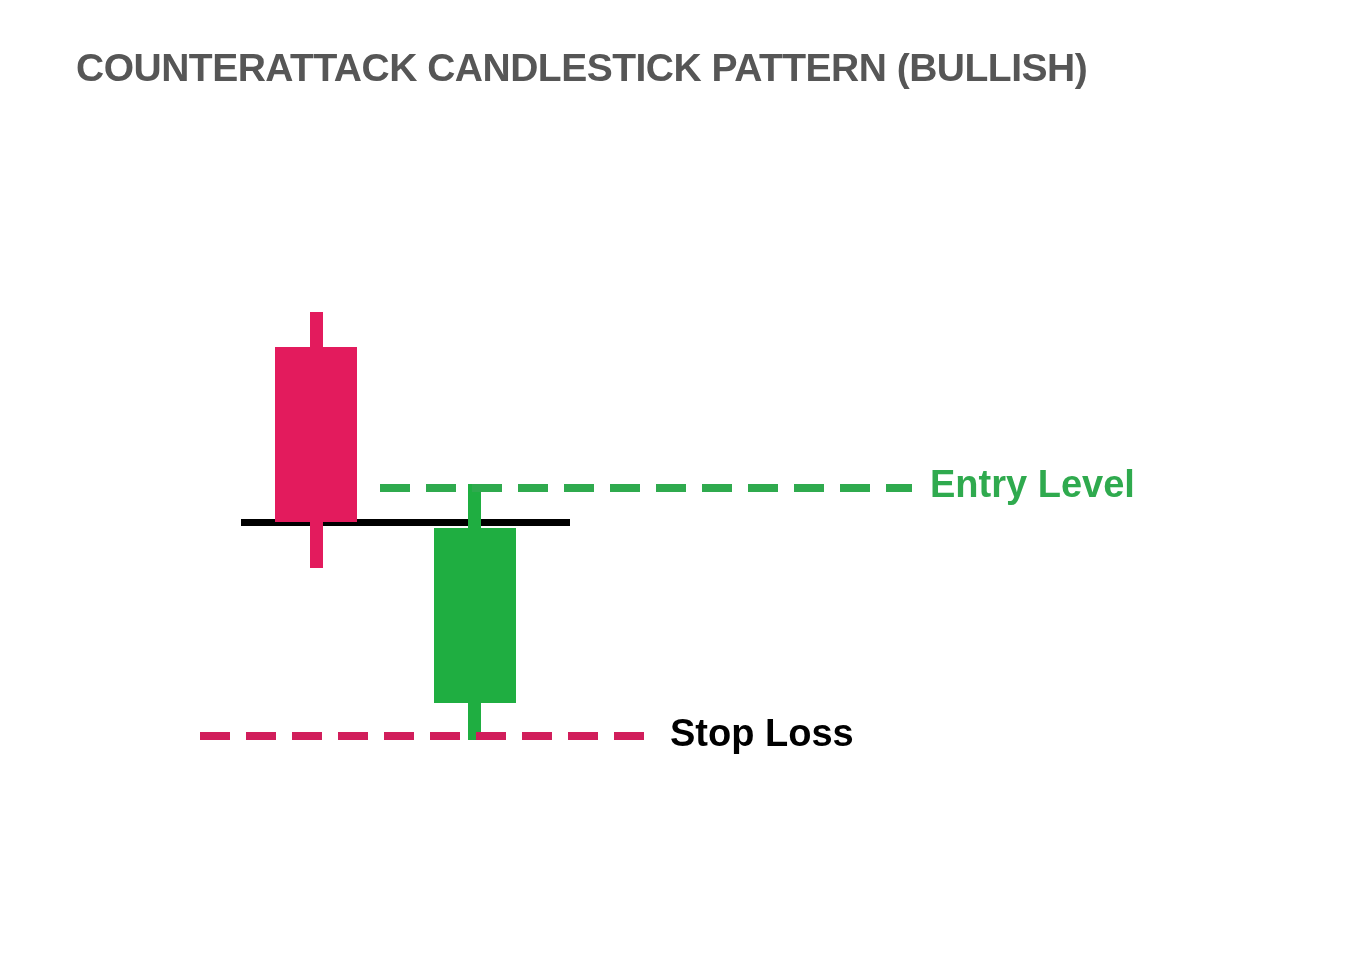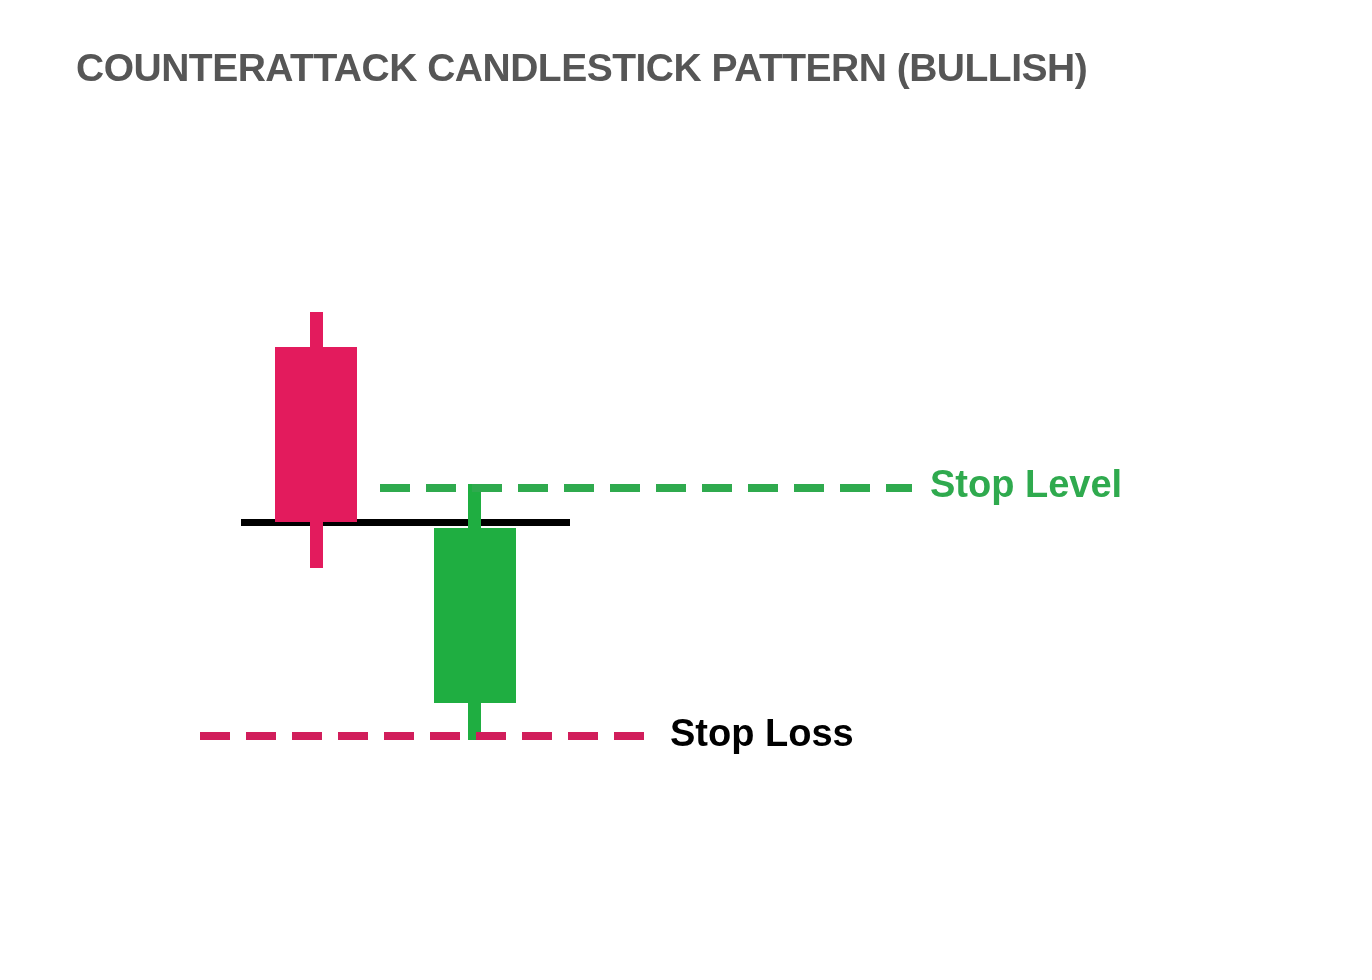--- a/index.html
+++ b/index.html
@@ -156,19 +156,19 @@
       <div class="candle-wick"></div>
       <div class="candle-body"></div>
     </div>
 
     <div class="candle" id="candle-bullish">
       <div class="candle-wick"></div>
       <div class="candle-body"></div>
     </div>
 
     <div class="level-line" id="entry-level-line"></div>
-    <div class="level-label" id="entry-level-label">Stop Level</div>
+    <div class="level-label" id="entry-level-label">Entry Level</div>
 
     <div class="level-line" id="stop-loss-line"></div>
     <div class="level-label" id="stop-loss-label">Stop Loss</div>
 
   </div>
 </div>
 
 </body></html>

